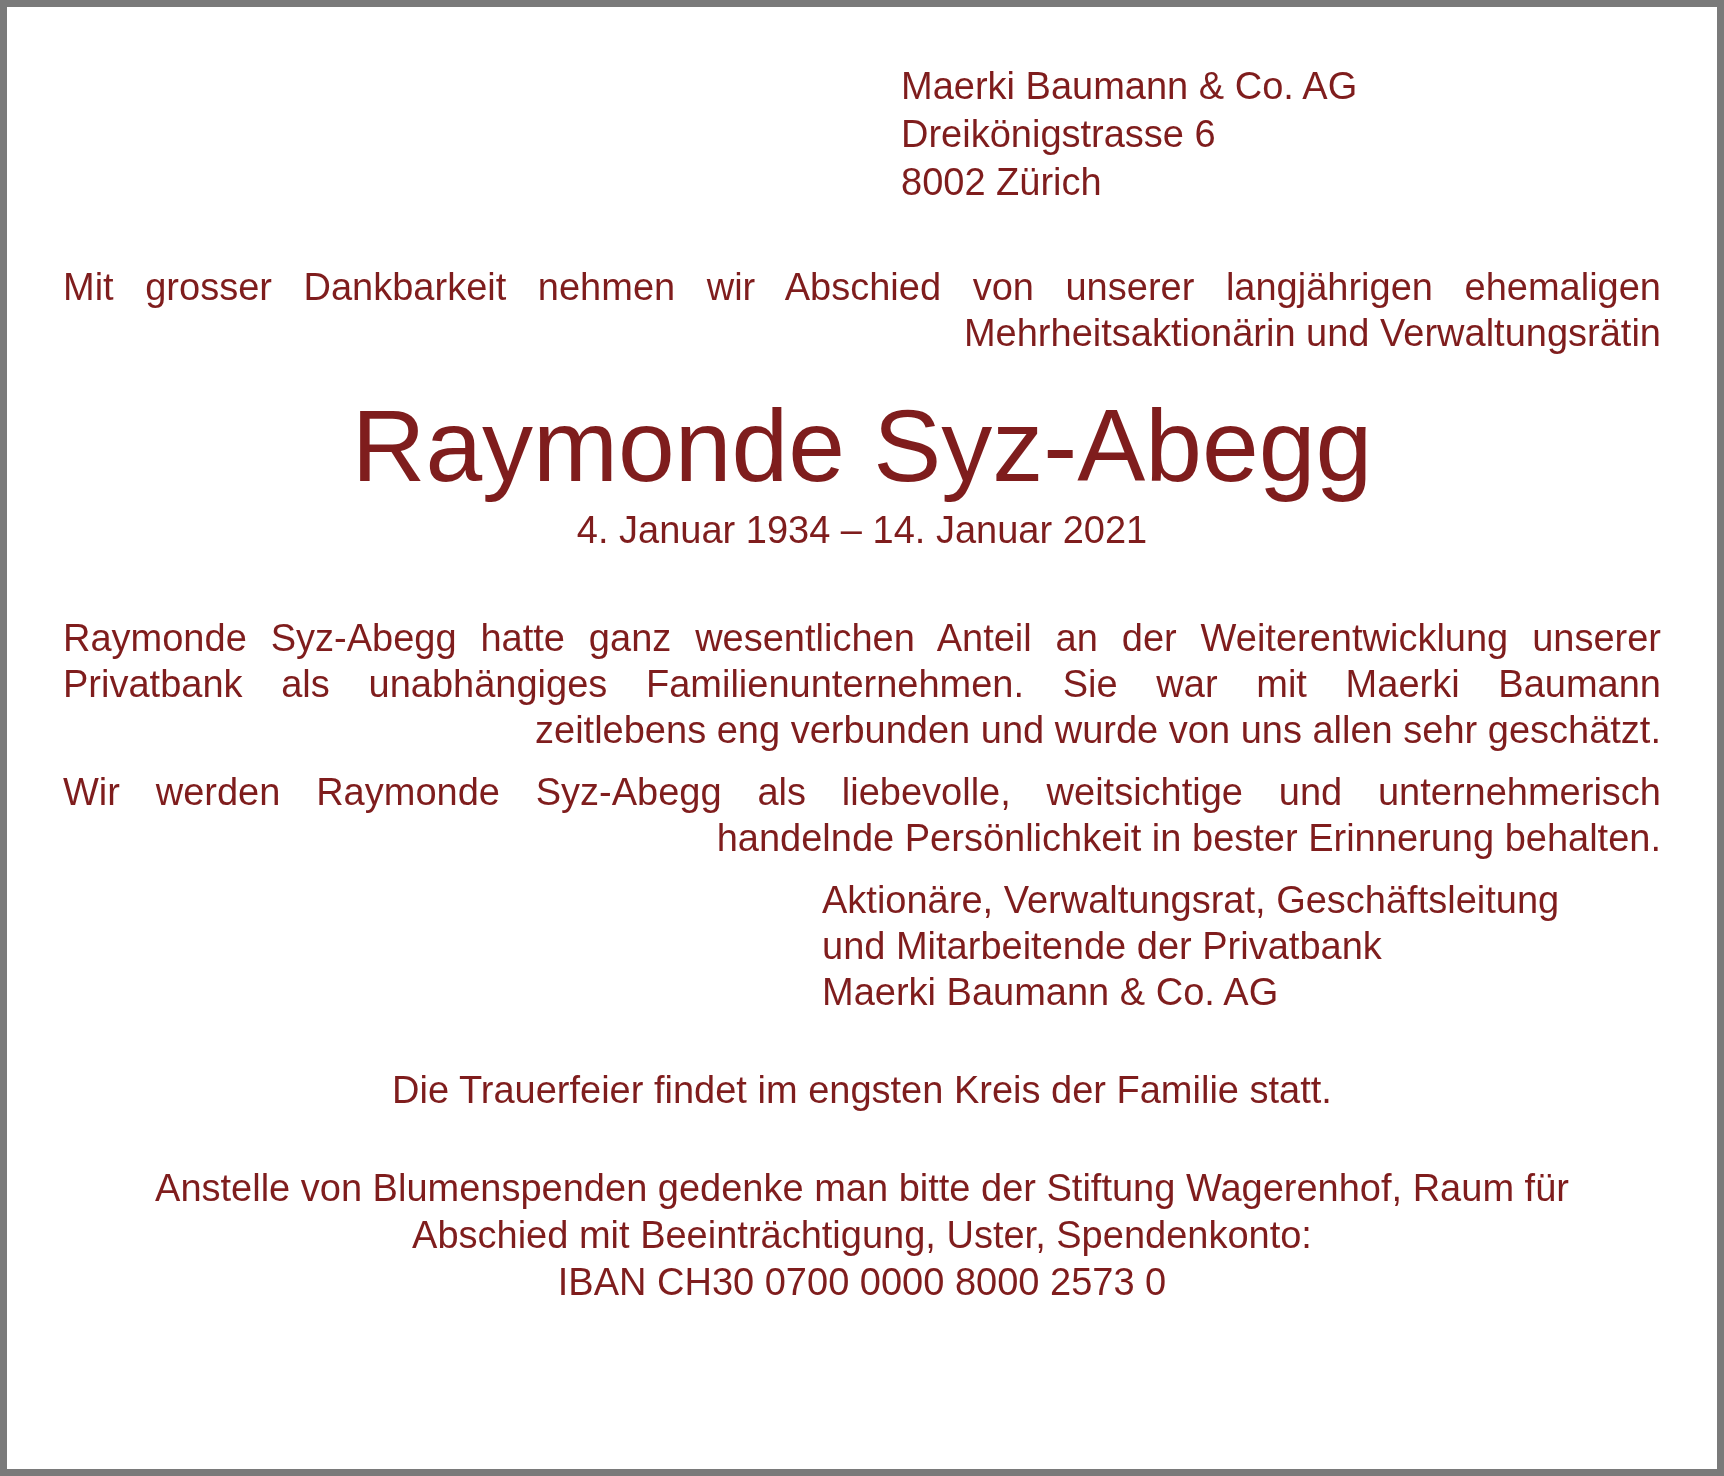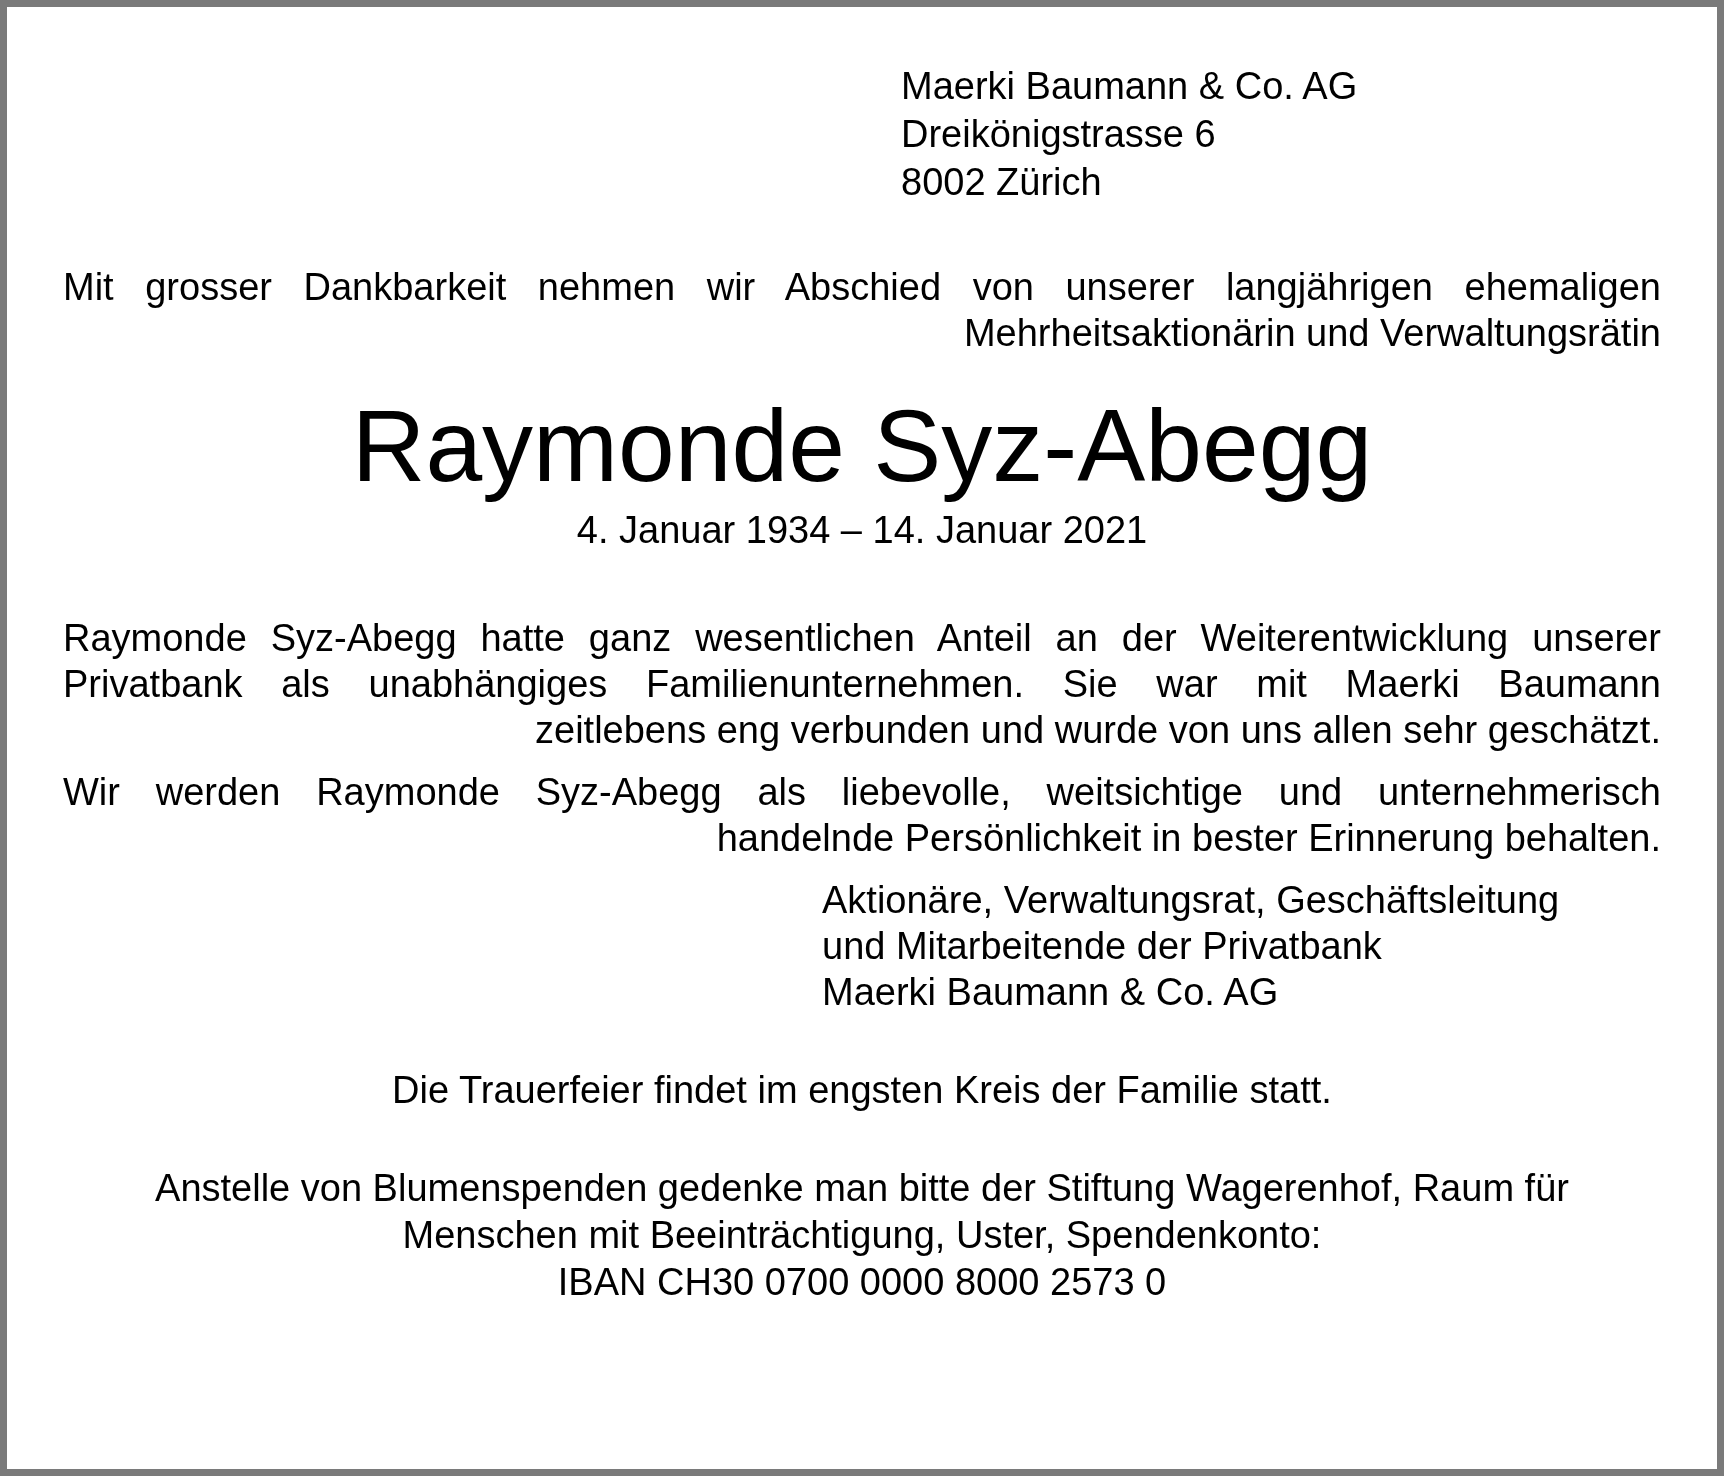--- a/index.html
+++ b/index.html
@@ -8,21 +8,21 @@
     background: #ffffff;
   }
   .page {
     position: relative;
     width: 1724px;
     height: 1476px;
     box-sizing: border-box;
     border: 7px solid #7a7a7a;
     background: #ffffff;
     font-family: "Liberation Sans", "DejaVu Sans", sans-serif;
-    color: #000000;
+    color: #7f1d1d;
     overflow: hidden;
   }
   .content {
     padding: 0 56px;
   }
   .body-text {
     font-size: 38px;
     line-height: 46px;
   }
   
@@ -97,18 +97,18 @@
     <div class="mourners body-text">
       <div>Aktionäre, Verwaltungsrat, Geschäftsleitung</div>
       <div>und Mitarbeitende der Privatbank</div>
       <div>Maerki Baumann &amp; Co. AG</div>
     </div>
 
     <div class="funeral body-text">Die Trauerfeier findet im engsten Kreis der Familie statt.</div>
 
     <div class="donation body-text">
       <div>Anstelle von Blumenspenden gedenke man bitte der Stiftung Wagerenhof, Raum für</div>
-      <div>Menschen mit Beeinträchtigung, Uster, Spendenkonto:</div>
+      <div>Abschied mit Beeinträchtigung, Uster, Spendenkonto:</div>
       <div>IBAN CH30 0700 0000 8000 2573 0</div>
     </div>
 
   </div>
 </div>
 
 </body></html>

